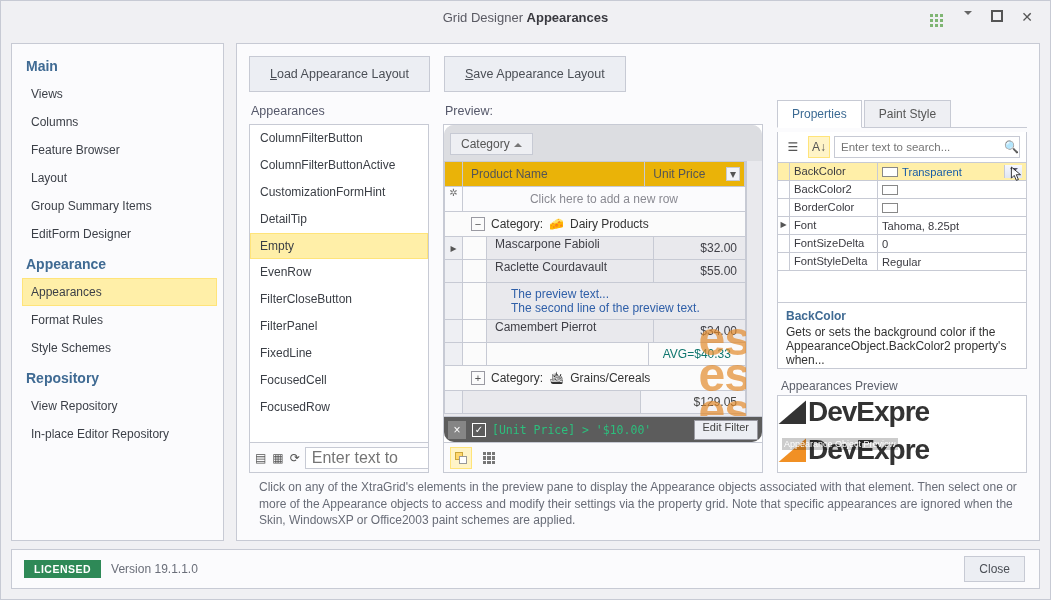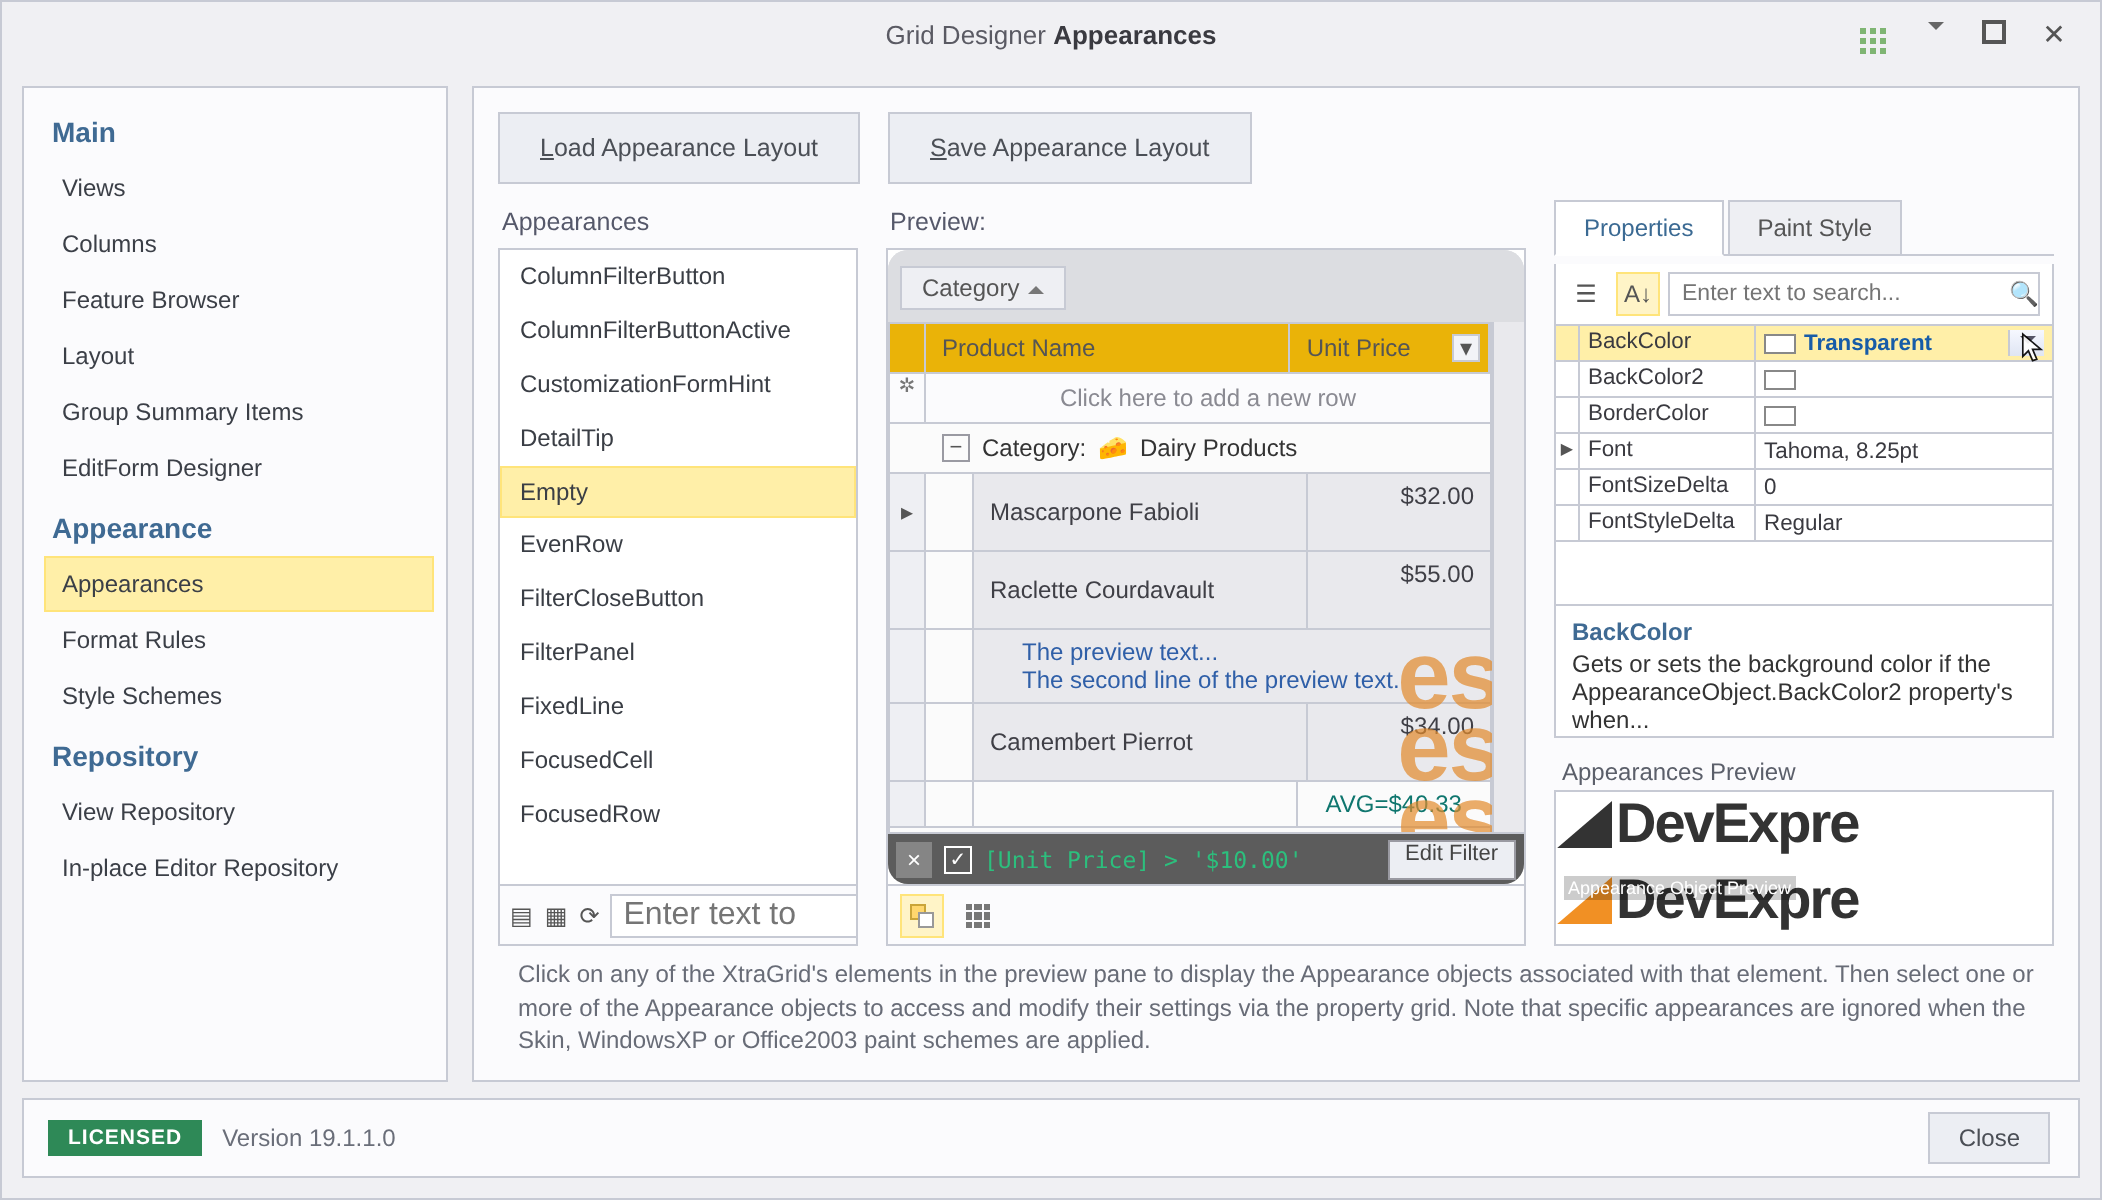--- a/index.html
+++ b/index.html
@@ -104,21 +104,21 @@
     display:flex; align-items:center; gap:6px; padding:5px 6px; border:1px solid var(--border);
     border-top:none; background:#fbfbfb;
   }
   .group-row.indent { padding-left:26px;}
   .group-toggle {
     width:14px; height:14px; border:1px solid #9a9aa2; display:flex; align-items:center; justify-content:center;
     font-size:11px; line-height:1; color:#555; cursor:pointer;
   }
   .data-row { display:flex; border:1px solid var(--border); border-top:none;}
   .data-row .drh { width:18px; border-right:1px solid var(--border); background:#eeeff3;}
-  .data-row .dcell { flex:2; padding:12px 8px; color:#3f3f46; border-right:1px solid var(--border);}
+  .data-row .dcell { flex:2; padding:0 8px; color:#3f3f46; border-right:1px solid var(--border);}
   .data-row .dprice { flex:1; padding:4px 8px; text-align:right; color:#3f3f46;}
   .dindent { width:24px; border-right:1px solid var(--border); background:#fbfbfb;}
   .previewtxt { display:flex; border:1px solid var(--border); border-top:none;}
   .previewtxt .pv-ind { width:18px; border-right:1px solid var(--border); background:#eeeff3;}
   .previewtxt .pv-ind2 { width:24px; border-right:1px solid var(--border); background:#fbfbfb;}
   .previewtxt .pv-body { flex:1; padding:4px 8px 4px 24px; color:var(--link);}
   .summary-row { display:flex; border:1px solid var(--border); border-top:none; background:#fbfbfb;}
   .summary-row .dindent{ }
   .summary-row .s-label{ flex:2; border-right:1px solid var(--border);}
   .summary-row .s-val{ flex:1; text-align:center; padding:4px 8px; color:#0f766e;}
@@ -160,21 +160,21 @@
   .pt-search-icon { width:20px; height:20px; display:grid; place-items:center; color:#555; cursor:pointer; margin-left:-22px;}
   .prop-grid { overflow:auto; flex:1; position:relative;}
   .pg-row { display:flex; align-items:stretch; border-bottom:1px solid var(--border); height:18px; font-size:11.2px;}
   .pg-row .m { width:12px; border-right:1px solid var(--border); text-align:center; color:#555;}
   .pg-row .m.r { font-size:8px; padding-top:3px;}
   .pg-row .k { width:88px; padding:2px 4px; border-right:1px solid var(--border); color:#3a3a40;}
   .pg-row .v { flex:1; padding:2px 4px; color:#3a3a40; position:relative; display:flex; align-items:center; gap:4px;}
   .swatch { width:16px; height:10px; border:1px solid #888; background:#fff;}
   .pg-row.sel { background:var(--sel-yellow);}
   .pg-row.sel .k { font-weight:normal;}
-  .pg-row.sel .v { color:#175ca8; font-weight:bold;justify-content:flex-end;}
+  .pg-row.sel .v { color:#175ca8; font-weight:normal;justify-content:flex-end;}
   .dropdown-btn {
     width:18px; height:100%; border-left:1px solid var(--border); margin-left:auto;
     background:linear-gradient(180deg,#f6f8ff,#dfe5f3); display:grid; place-items:center;
   }
   .dropdown-btn .carv { display:block; border:4px solid transparent; border-top-color:#556; }
   .cursor-img {
     position:absolute; width:14px; height:18px; right:2px; top:2px; pointer-events:none; opacity:0.9;
   }
   .prop-desc { border-top:1px solid var(--border); padding:6px 8px; background:#fff; height:66px; overflow:hidden;}
   .prop-desc .t { color:var(--header-blue); font-weight:bold; margin-bottom:2px;}

